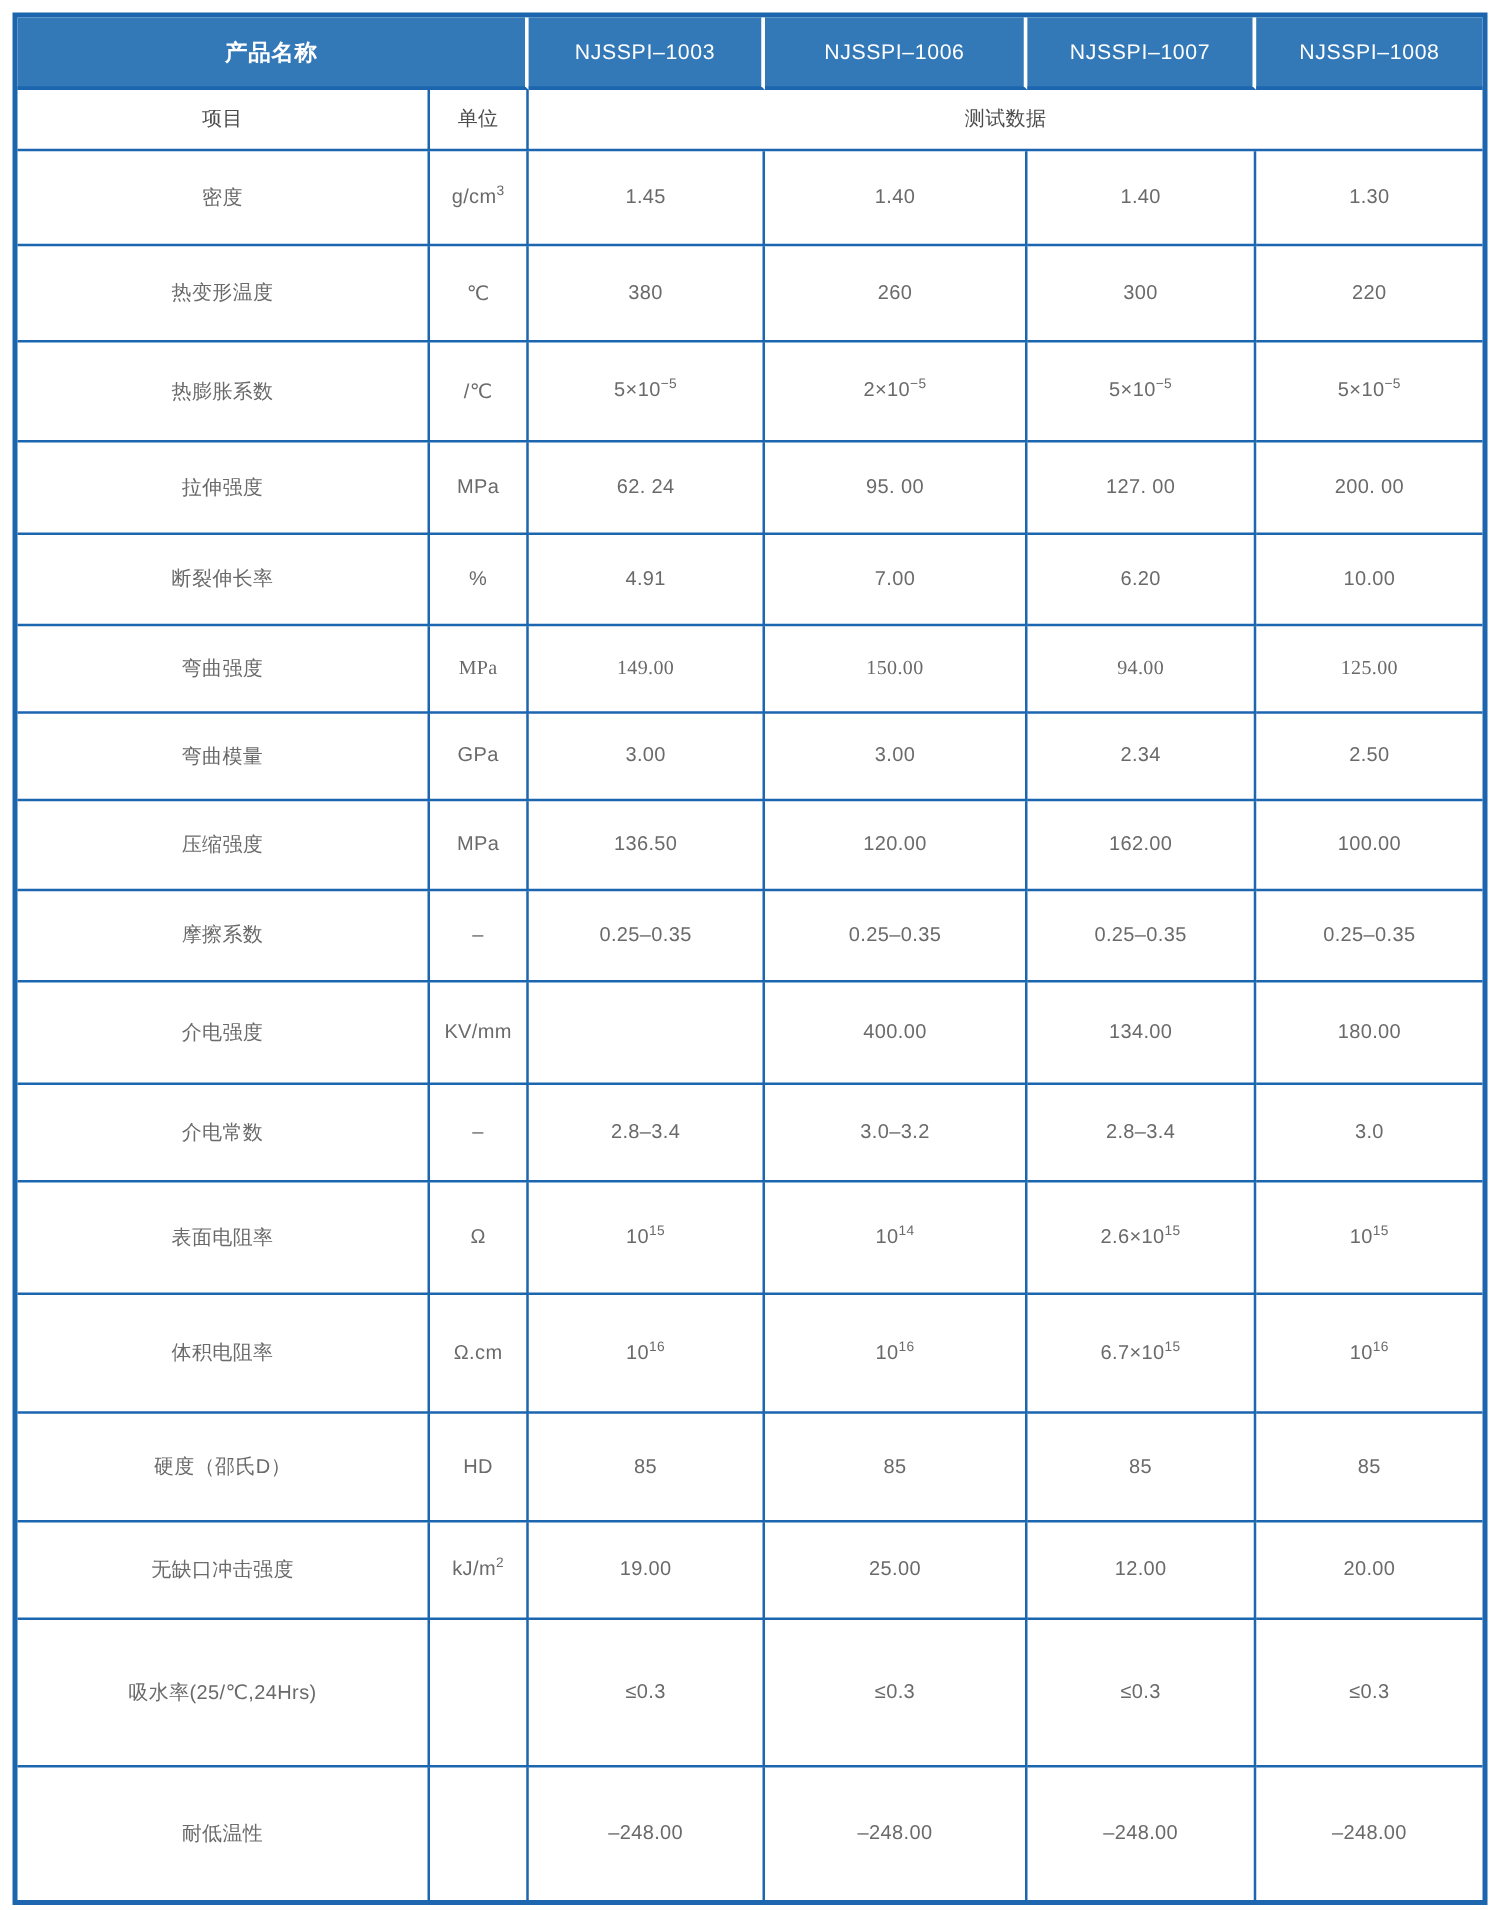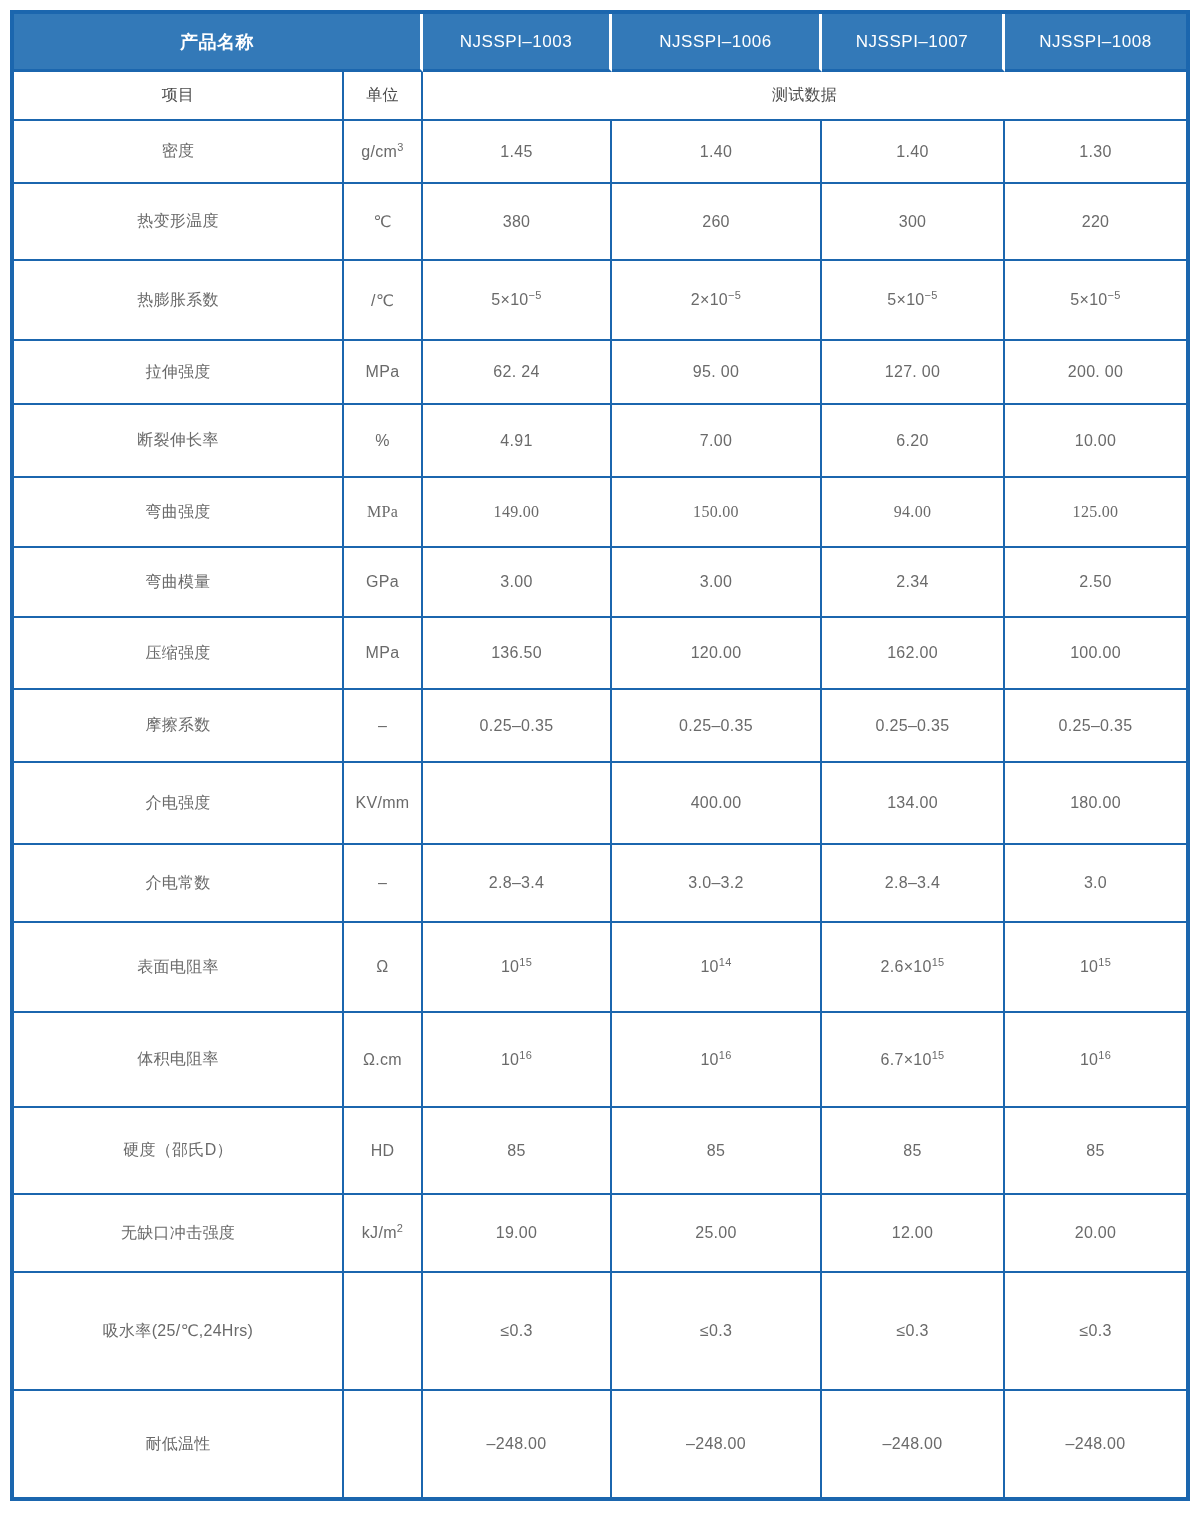--- a/index.html
+++ b/index.html
@@ -14,24 +14,24 @@
   col.c-v4{width:181px;}
   th,td{border-right:2px solid #1b66ae;border-bottom:2px solid #1b66ae;text-align:center;vertical-align:middle;font-weight:normal;color:#6a6a6a;font-size:16px;padding:2px 4px;box-sizing:border-box;letter-spacing:.3px;}
   tr > *:last-child{border-right:none;}
   tbody tr:last-child > *{border-bottom:none;}
   thead tr.product-row th{background:#3379b8;color:#ffffff;font-size:17px;border-right:3px solid #ffffff;border-bottom:3px solid #1b66ae;height:58px;letter-spacing:.5px;}
   thead tr.product-row th:last-child{border-right:none;}
   thead tr.product-row th.product-label{font-weight:bold;font-size:18px;}
   thead tr.sub-row th{color:#4c4c4c;height:49px;font-size:16px;}
   sup{font-size:11px;line-height:0;}
   
-  tbody tr:nth-child(1){height:63px;border-radius:13px;}
+  tbody tr:nth-child(1){height:76px;border-radius:13px;}
   tbody tr:nth-child(2){height:77px;}
   tbody tr:nth-child(3){height:80px;}
-  tbody tr:nth-child(4){height:64px;}
+  tbody tr:nth-child(4){height:74px;}
   tbody tr:nth-child(5){height:73px;}
   tbody tr:nth-child(6){height:70px;font-family:Liberation Serif, serif;}
   tbody tr:nth-child(7){height:70px;}
   tbody tr:nth-child(8){height:72px;}
   tbody tr:nth-child(9){height:73px;}
   tbody tr:nth-child(10){height:82px;}
   tbody tr:nth-child(11){height:78px;}
   tbody tr:nth-child(12){height:90px;}
   tbody tr:nth-child(13){height:95px;}
   tbody tr:nth-child(14){height:87px;}

